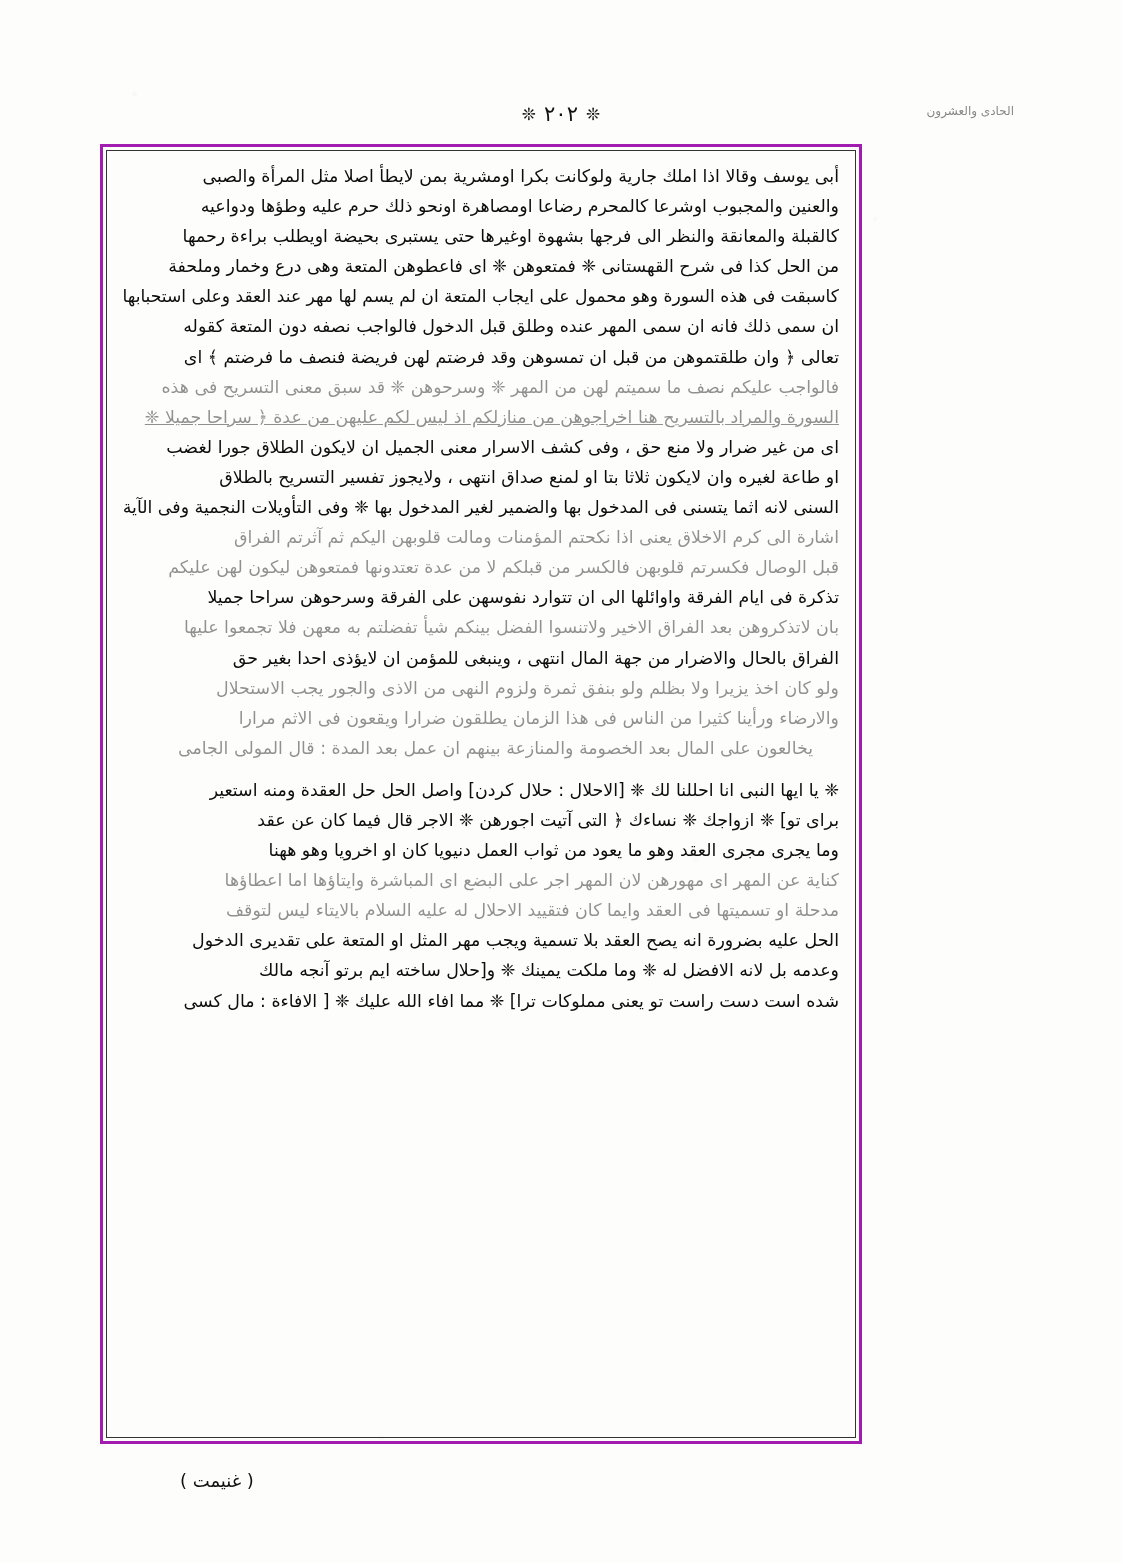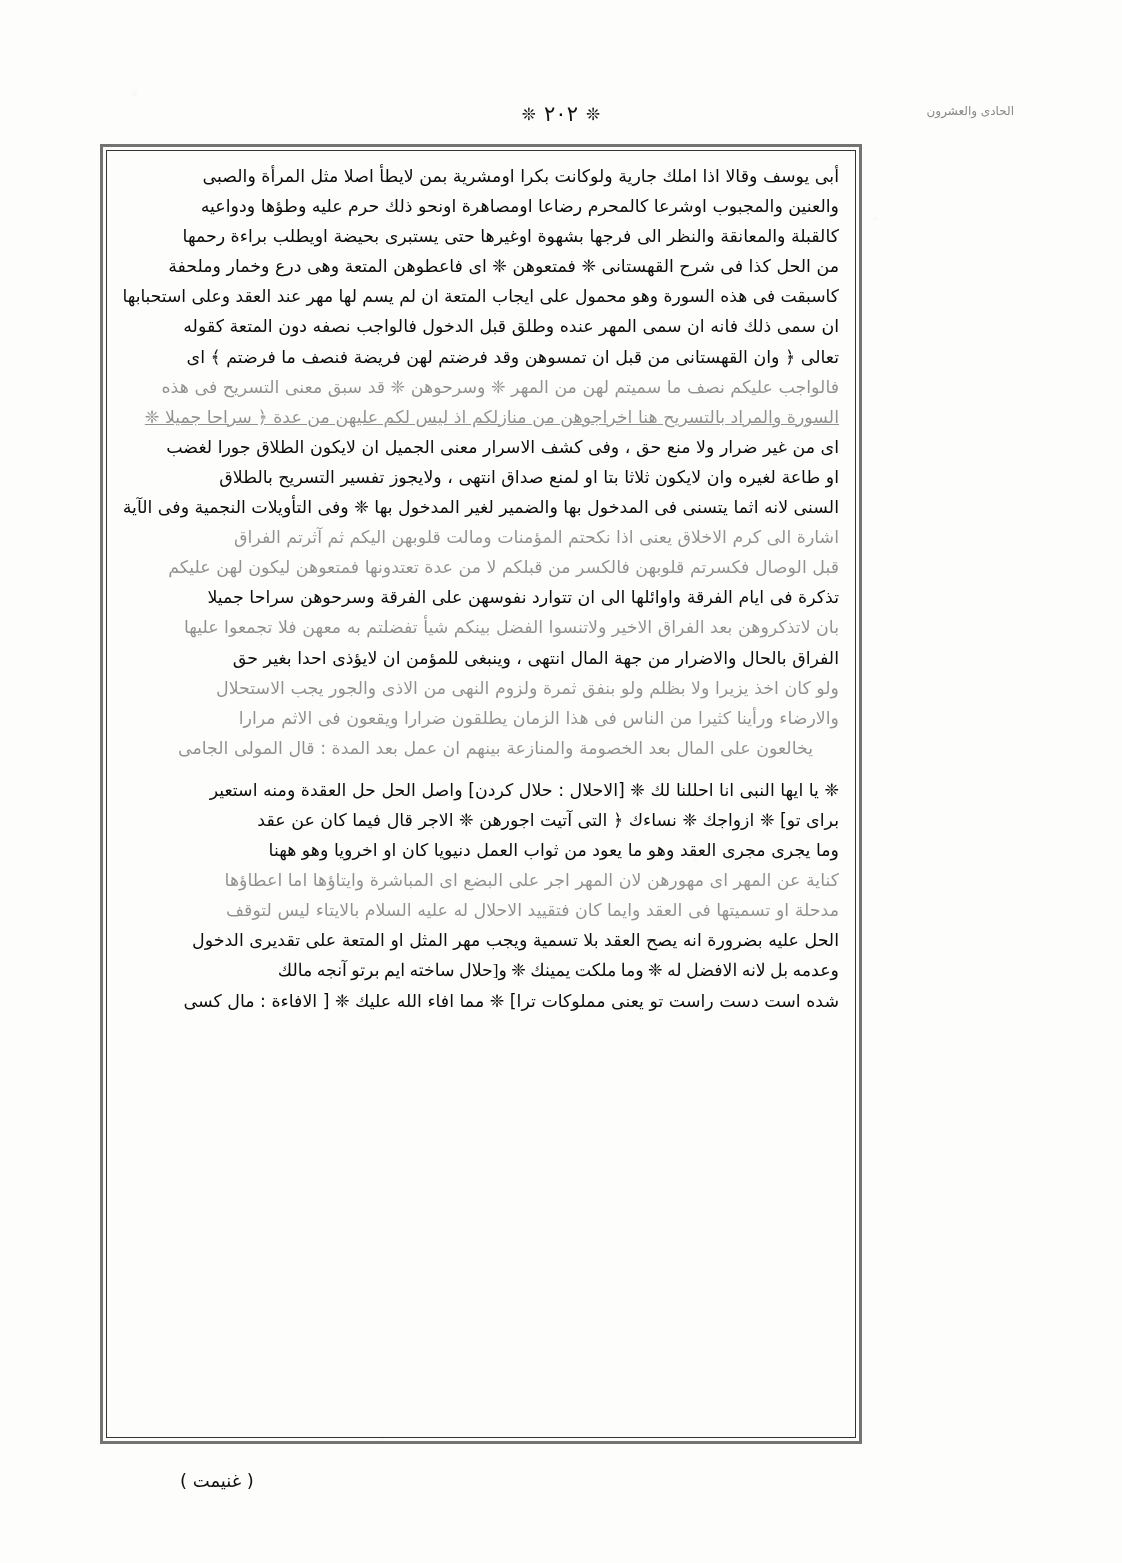--- a/index.html
+++ b/index.html
@@ -74,21 +74,21 @@
     font-weight: 400;
   }
 
   
   .text-frame {
     position: absolute;
     top: 144px;
     left: 100px;
     width: 762px;
     height: 1300px;
-    border: 3px solid #737373;
+    border: 3px solid #a21caf;
     box-sizing: border-box;
     padding: 10px 0 0 0;
     background: transparent;
   }
   .text-frame::before {
     content: "";
     position: absolute;
     inset: 3px;
     border: 1px solid #333;
     pointer-events: none;
@@ -150,21 +150,21 @@
 
 <div class="text-frame">
   <div class="body-col">
 
     <span class="ln" style="display: block; transform: scaleX(1);">أبى يوسف وقالا اذا املك جارية ولوكانت بكرا اومشرية بمن لايطأ اصلا مثل المرأة والصبى</span>
     <span class="ln" style="display: block; transform: scaleX(1);">والعنين والمجبوب اوشرعا كالمحرم رضاعا اومصاهرة اونحو ذلك حرم عليه وطؤها ودواعيه</span>
     <span class="ln" style="display: block; transform: scaleX(1);">كالقبلة والمعانقة والنظر الى فرجها بشهوة اوغيرها حتى يستبرى بحيضة اويطلب براءة رحمها</span>
     <span class="ln" style="display: block; transform: scaleX(1);">من الحل كذا فى شرح القهستانى ❈ فمتعوهن ❈ اى فاعطوهن المتعة وهى درع وخمار وملحفة</span>
     <span class="ln" style="display: block; transform: scaleX(0.9849);">كاسبقت فى هذه السورة وهو محمول على ايجاب المتعة ان لم يسم لها مهر عند العقد وعلى استحبابها</span>
     <span class="ln" style="display: block; transform: scaleX(1);">ان سمى ذلك فانه ان سمى المهر عنده وطلق قبل الدخول فالواجب نصفه دون المتعة كقوله</span>
-    <span class="ln" style="display: block; transform: scaleX(1);">تعالى ﴿ وان القهستانى من قبل ان تمسوهن وقد فرضتم لهن فريضة فنصف ما فرضتم ﴾ اى</span>
+    <span class="ln" style="display: block; transform: scaleX(1);">تعالى ﴿ وان طلقتموهن من قبل ان تمسوهن وقد فرضتم لهن فريضة فنصف ما فرضتم ﴾ اى</span>
     <span class="ln faded2" style="display: block; transform: scaleX(1);">فالواجب عليكم نصف ما سميتم لهن من المهر ❈ وسرحوهن ❈ قد سبق معنى التسريح فى هذه</span>
     <span class="ln faded2" style="display: block; transform: scaleX(1); text-decoration: underline;">السورة والمراد بالتسريح هنا اخراجوهن من منازلكم اذ ليس لكم عليهن من عدة ﴿ سراحا جميلا ❈</span>
     <span class="ln" style="display: block; transform: scaleX(1);">اى من غير ضرار ولا منع حق ، وفى كشف الاسرار معنى الجميل ان لايكون الطلاق جورا لغضب</span>
     <span class="ln" style="display: block; transform: scaleX(1);">او طاعة لغيره وان لايكون ثلاثا بتا او لمنع صداق انتهى ، ولايجوز تفسير التسريح بالطلاق</span>
     <span class="ln" style="display: block; transform: scaleX(1);">السنى لانه اثما يتسنى فى المدخول بها والضمير لغير المدخول بها ❈ وفى التأويلات النجمية وفى الآية</span>
     <span class="ln faded2" style="display: block; transform: scaleX(1);">اشارة الى كرم الاخلاق يعنى اذا نكحتم المؤمنات ومالت قلوبهن اليكم ثم آثرتم الفراق</span>
     <span class="ln faded2" style="display: block; transform: scaleX(1);">قبل الوصال فكسرتم قلوبهن فالكسر من قبلكم لا من عدة تعتدونها فمتعوهن ليكون لهن عليكم</span>
     <span class="ln" style="display: block; transform: scaleX(1);">تذكرة فى ايام الفرقة واوائلها الى ان تتوارد نفوسهن على الفرقة وسرحوهن سراحا جميلا</span>
     <span class="ln faded2" style="display: block; transform: scaleX(1);">بان لاتذكروهن بعد الفراق الاخير ولاتنسوا الفضل بينكم شيأ تفضلتم به معهن فلا تجمعوا عليها</span>
     <span class="ln" style="display: block; transform: scaleX(1);">الفراق بالحال والاضرار من جهة المال انتهى ، وينبغى للمؤمن ان لايؤذى احدا بغير حق</span>
@@ -176,19 +176,19 @@
 
 
     <span class="gap-sm"></span>
 
     <span class="ln" style="display: block; transform: scaleX(1);">❈ يا ايها النبى انا احللنا لك ❈ [الاحلال : حلال كردن] واصل الحل حل العقدة ومنه استعير</span>
     <span class="ln" style="display: block; transform: scaleX(1);">براى تو] ❈ ازواجك ❈ نساءك ﴿ التى آتيت اجورهن ❈ الاجر قال فيما كان عن عقد</span>
     <span class="ln" style="display: block; transform: scaleX(1);">وما يجرى مجرى العقد وهو ما يعود من ثواب العمل دنيويا كان او اخرويا وهو ههنا</span>
     <span class="ln faded2" style="display: block; transform: scaleX(1);">كناية عن المهر اى مهورهن لان المهر اجر على البضع اى المباشرة وايتاؤها اما اعطاؤها</span>
     <span class="ln faded2" style="display: block; transform: scaleX(1);">مدحلة او تسميتها فى العقد وايما كان فتقييد الاحلال له عليه السلام بالايتاء ليس لتوقف</span>
     <span class="ln" style="display: block; transform: scaleX(1);">الحل عليه بضرورة انه يصح العقد بلا تسمية ويجب مهر المثل او المتعة على تقديرى الدخول</span>
-    <span class="ln" style="display: block; transform: scaleX(1); font-family: Liberation Serif, serif;">وعدمه بل لانه الافضل له ❈ وما ملكت يمينك ❈ و[حلال ساخته ايم برتو آنجه مالك</span>
+    <span class="ln" style="display: block; transform: scaleX(1);">وعدمه بل لانه الافضل له ❈ وما ملكت يمينك ❈ و[حلال ساخته ايم برتو آنجه مالك</span>
     <span class="ln" style="display: block; transform: scaleX(1);">شده است دست راست تو يعنى مملوكات ترا] ❈ مما افاء الله عليك ❈ [ الافاءة : مال كسى</span>
 
   </div>
 </div>
 
 <div class="catchword">( غنيمت )</div>
 
 </body></html>

